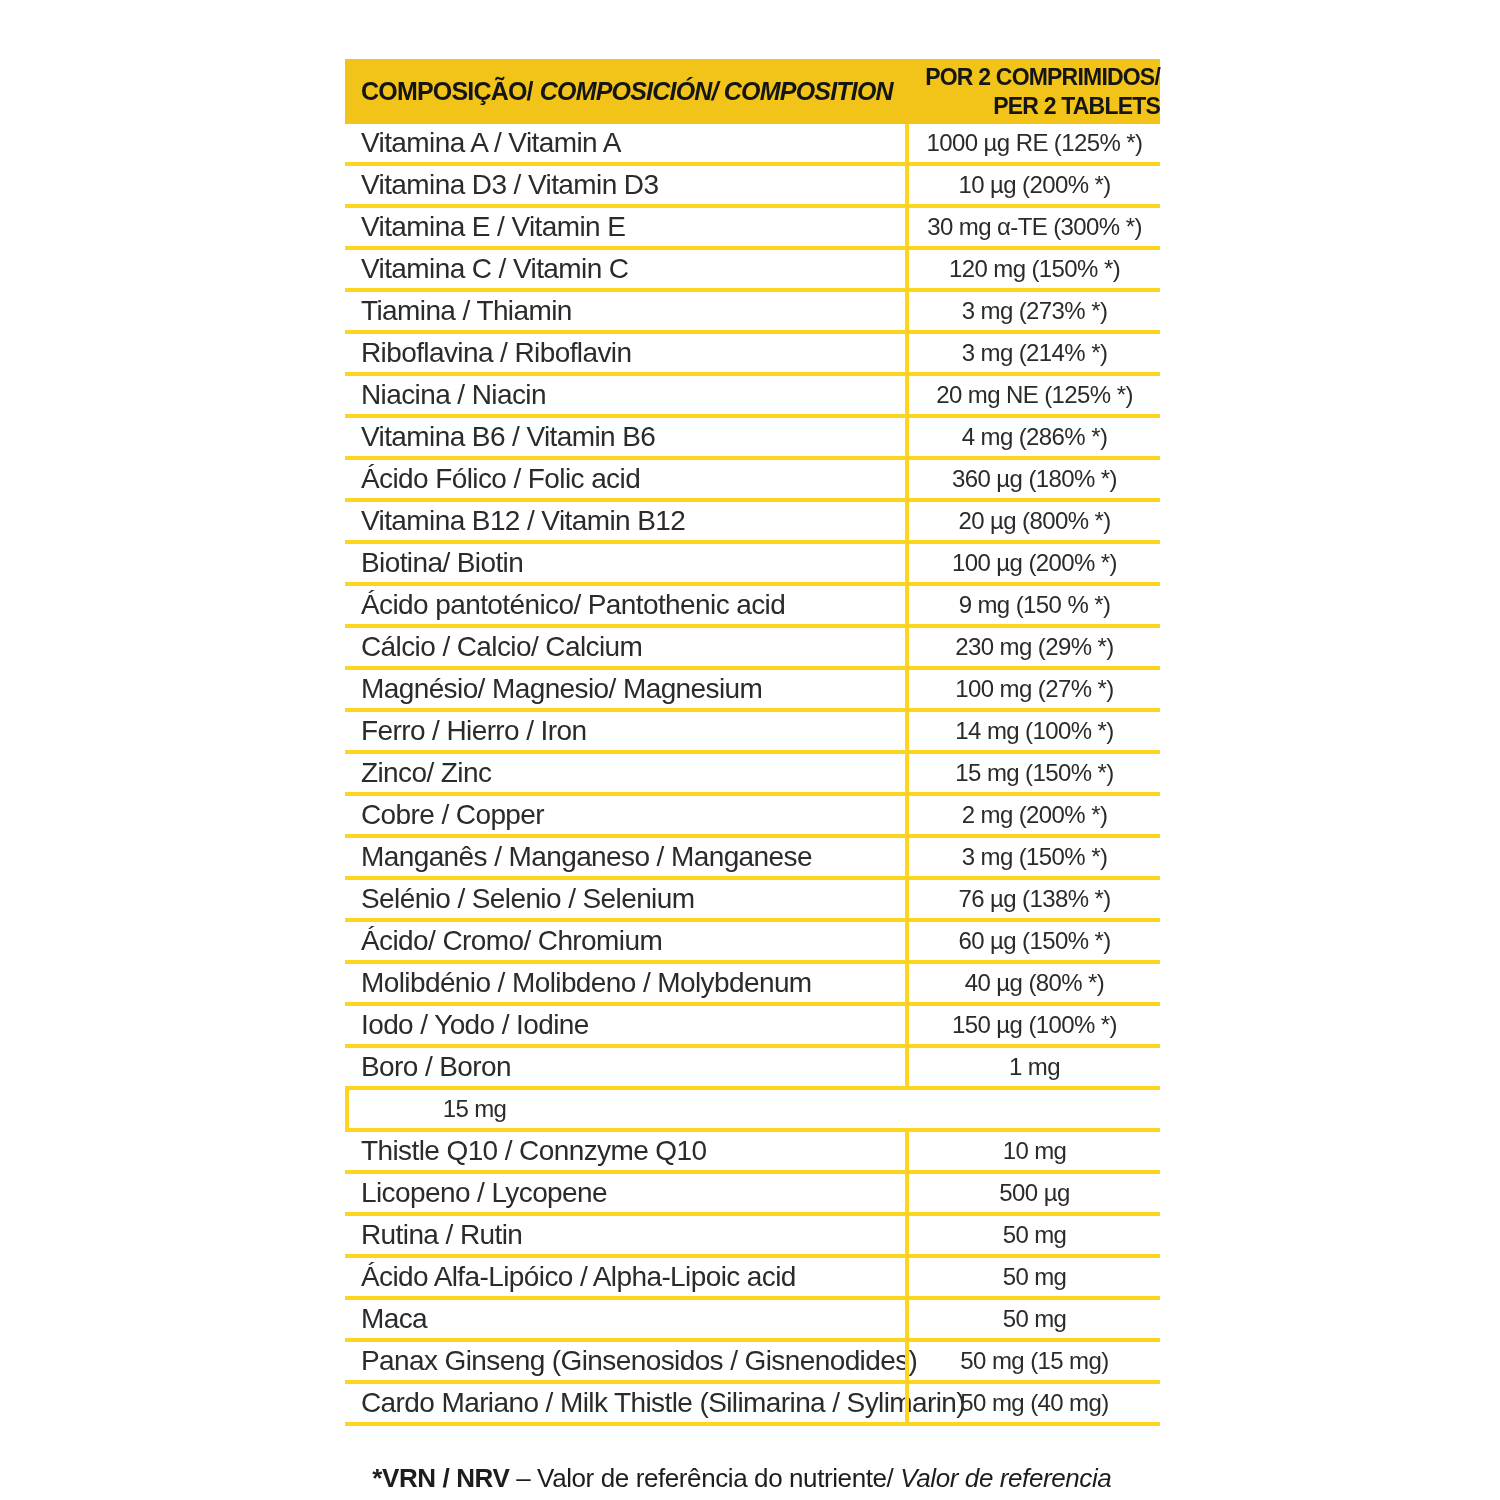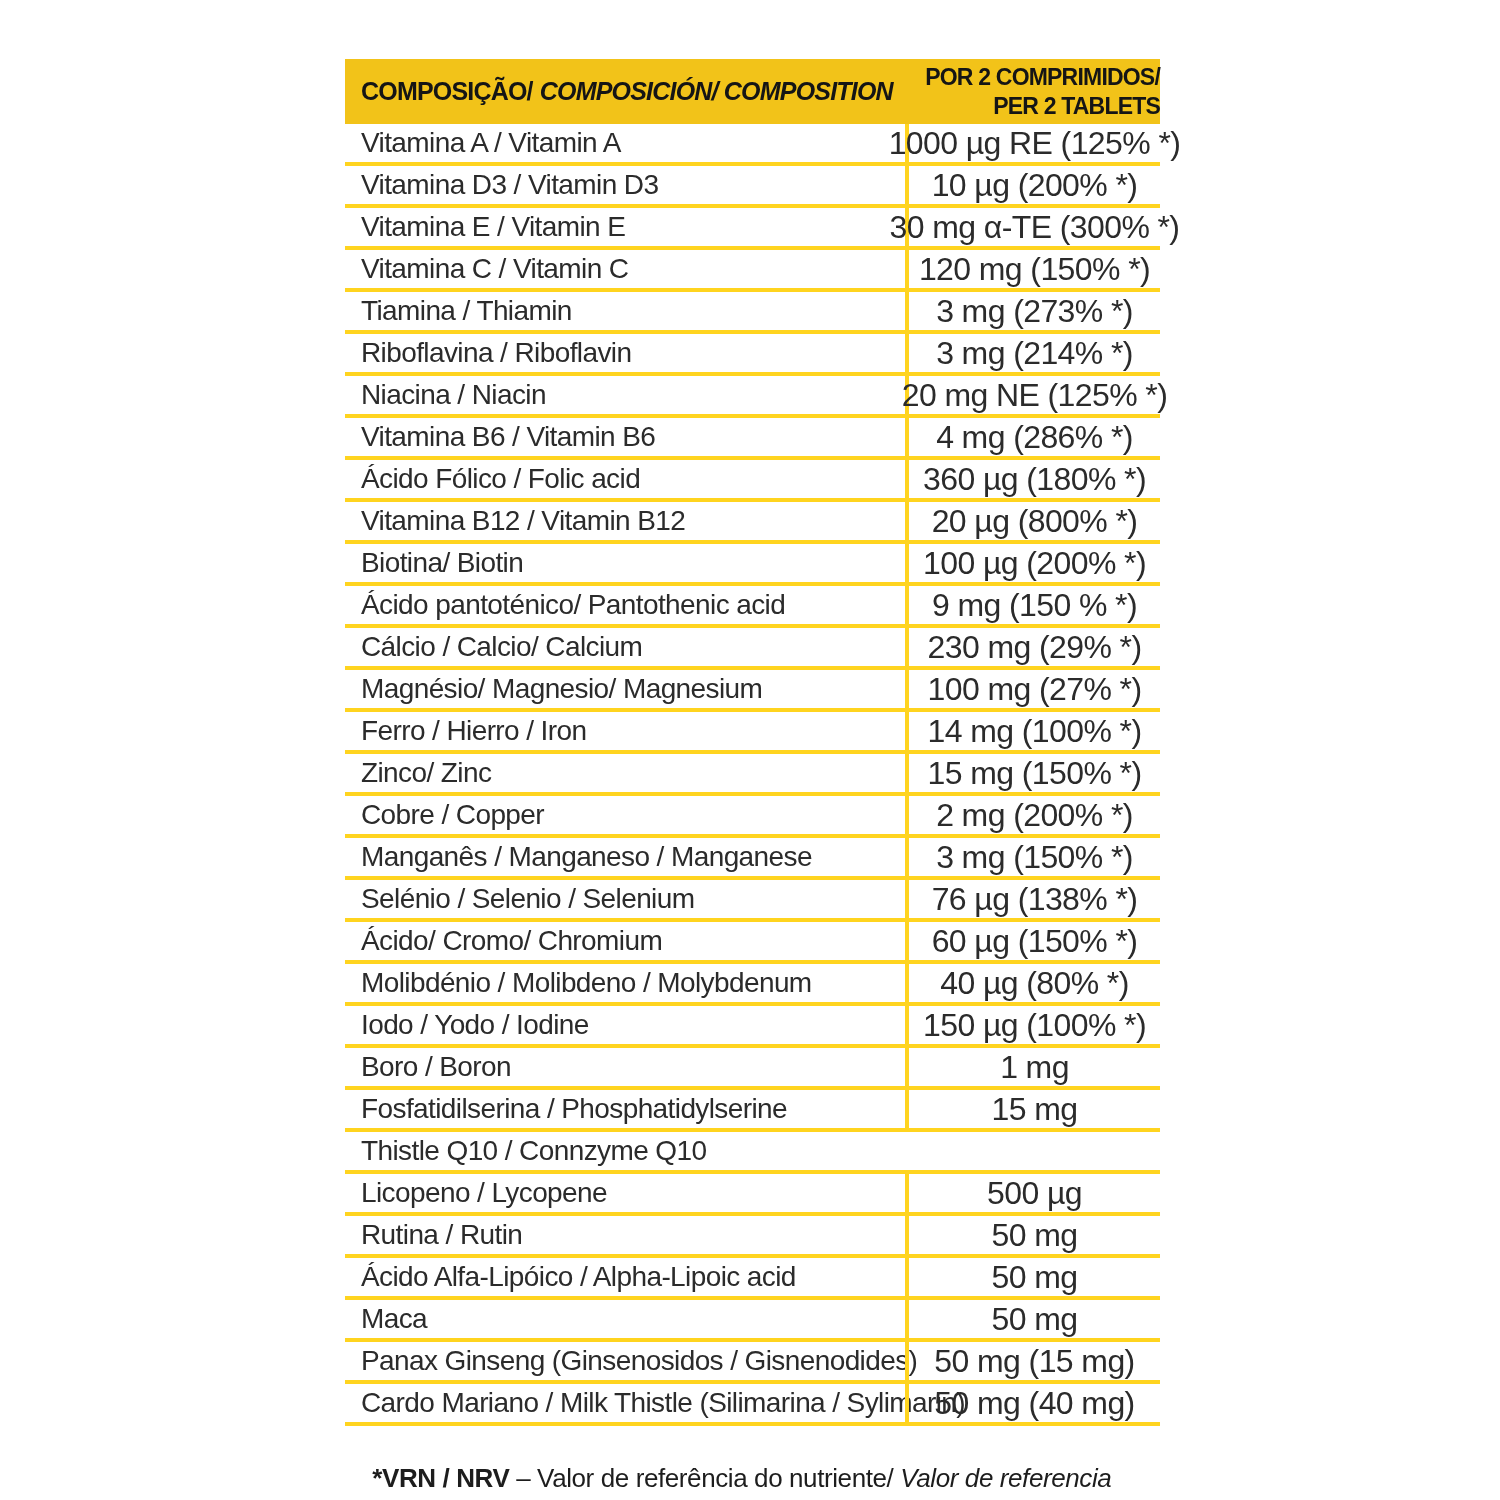--- a/index.html
+++ b/index.html
@@ -63,21 +63,21 @@
     letter-spacing:-0.6px;
     color:var(--text-color);
     white-space:nowrap;
   }
   .cell-value{
     width:255px;
     border-left:4px solid var(--line-yellow);
     display:flex;
     align-items:center;
     justify-content:center;
-    font-size:32px;
+    font-size:24px;
     letter-spacing:-0.6px;
     color:var(--text-color);
     white-space:nowrap;
   }
   .footnote{
     position:absolute;
     left:345px;top:1418px;
     width:780px;
     font-size:26px;
     letter-spacing:-0.4px;
@@ -192,25 +192,25 @@
         </div>
         <div class="row">
           <div class="cell-name">Iodo / Yodo / Iodine</div>
           <div class="cell-value">150 µg (100% *)</div>
         </div>
         <div class="row">
           <div class="cell-name">Boro / Boron</div>
           <div class="cell-value">1 mg</div>
         </div>
         <div class="row">
-          <div class="cell-name">Fosfatidilserina / Phosphatidylserine</div>
           <div class="cell-value">15 mg</div>
         </div>
         <div class="row">
           <div class="cell-name">Thistle Q10 / Connzyme Q10</div>
+          <div class="cell-value">10 mg</div>
         </div>
         <div class="row">
           <div class="cell-name">Licopeno / Lycopene</div>
           <div class="cell-value">500 µg</div>
         </div>
         <div class="row">
           <div class="cell-name">Rutina / Rutin</div>
           <div class="cell-value">50 mg</div>
         </div>
         <div class="row">

